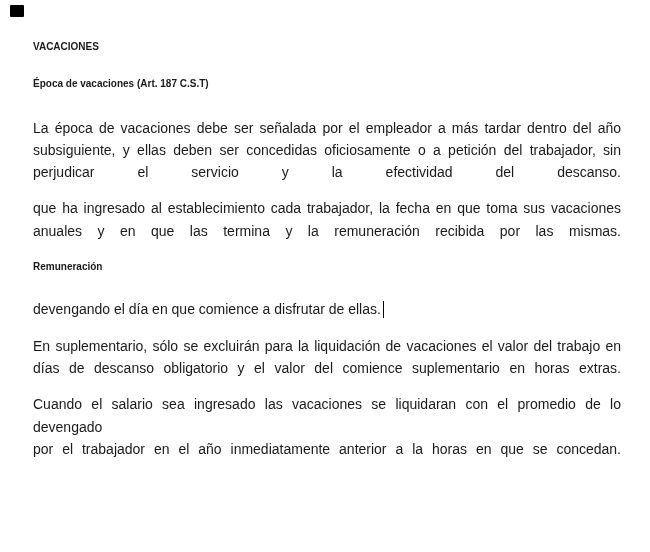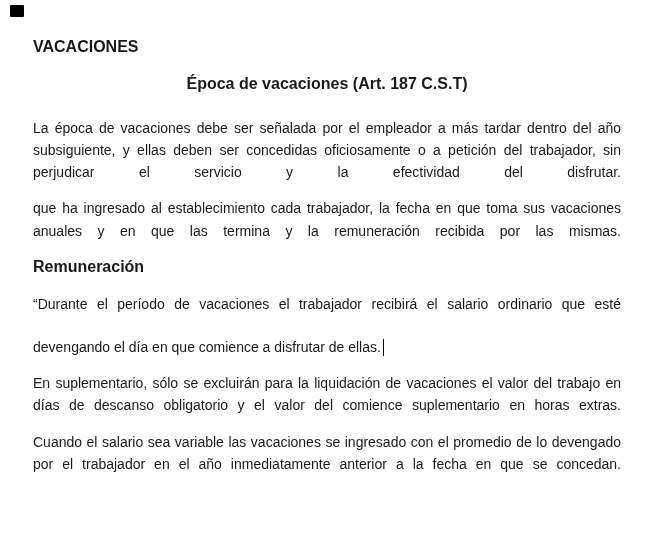--- a/index.html
+++ b/index.html
@@ -16,25 +16,25 @@
     padding: 36px 29px 0 33px;
     box-sizing: border-box;
   }
   .corner-mark {
     position: absolute; left: 10px; top: 5px;
     width: 14px; height: 12px;
     background: #000;
     border-radius: 1px;
   }
   .h {
-    font-size: 16px; font-weight: 700;
+    font-size: 10px; font-weight: 700;
     line-height: 22.3px;
     margin: 0 0 15px 0;
   }
-  .h.epoca { margin-bottom: 21px; text-align: center; }
+  .h.epoca { margin-bottom: 21px; }
   .para {
     font-size: 14px;
     line-height: 22.3px;
     margin: 0 0 14px 0;
   }
   .ln {
     display: block;
     text-align: justify;
     text-align-last: justify;
   }
@@ -54,39 +54,38 @@
 
   <div class="corner-mark"></div>
 
   <div class="h">VACACIONES</div>
 
   <div class="h epoca">Época de vacaciones (Art. 187 C.S.T)</div>
 
   <div class="para">
     <span class="ln">La época de vacaciones debe ser señalada por el empleador a más tardar dentro del año</span>
     <span class="ln">subsiguiente, y ellas deben ser concedidas oficiosamente o a petición del trabajador, sin</span>
-    <span class="ln">perjudicar el servicio y la efectividad del disfrutar.</span>
+    <span class="ln">perjudicar el servicio y la efectividad del descanso.</span>
   </div>
 
 
   <div class="para">
     <span class="ln">que ha ingresado al establecimiento cada trabajador, la fecha en que toma sus vacaciones</span>
     <span class="ln">anuales y en que las termina y la remuneración recibida por las mismas.</span>
   </div>
 
   <div class="h">Remuneración</div>
 
   <div class="para">
-    <span class="ln">“Durante el período de vacaciones el trabajador recibirá el salario ordinario que esté</span>
     <span class="ln last-left"><span>devengando el día en que comience a disfrutar de ellas.</span><span class="caret"></span></span>
   </div>
 
   <div class="para">
     <span class="ln">En suplementario, sólo se excluirán para la liquidación de vacaciones el valor del trabajo en</span>
     <span class="ln">días de descanso obligatorio y el valor del comience suplementario en horas extras.</span>
   </div>
 
   <div class="para">
-    <span class="ln">Cuando el salario sea variable las vacaciones se ingresado con el promedio de lo devengado</span>
-    <span class="ln">por el trabajador en el año inmediatamente anterior a la fecha en que se concedan.</span>
+    <span class="ln">Cuando el salario sea ingresado las vacaciones se liquidaran con el promedio de lo devengado</span>
+    <span class="ln">por el trabajador en el año inmediatamente anterior a la horas en que se concedan.</span>
   </div>
 
 </div>
 
 </body></html>

